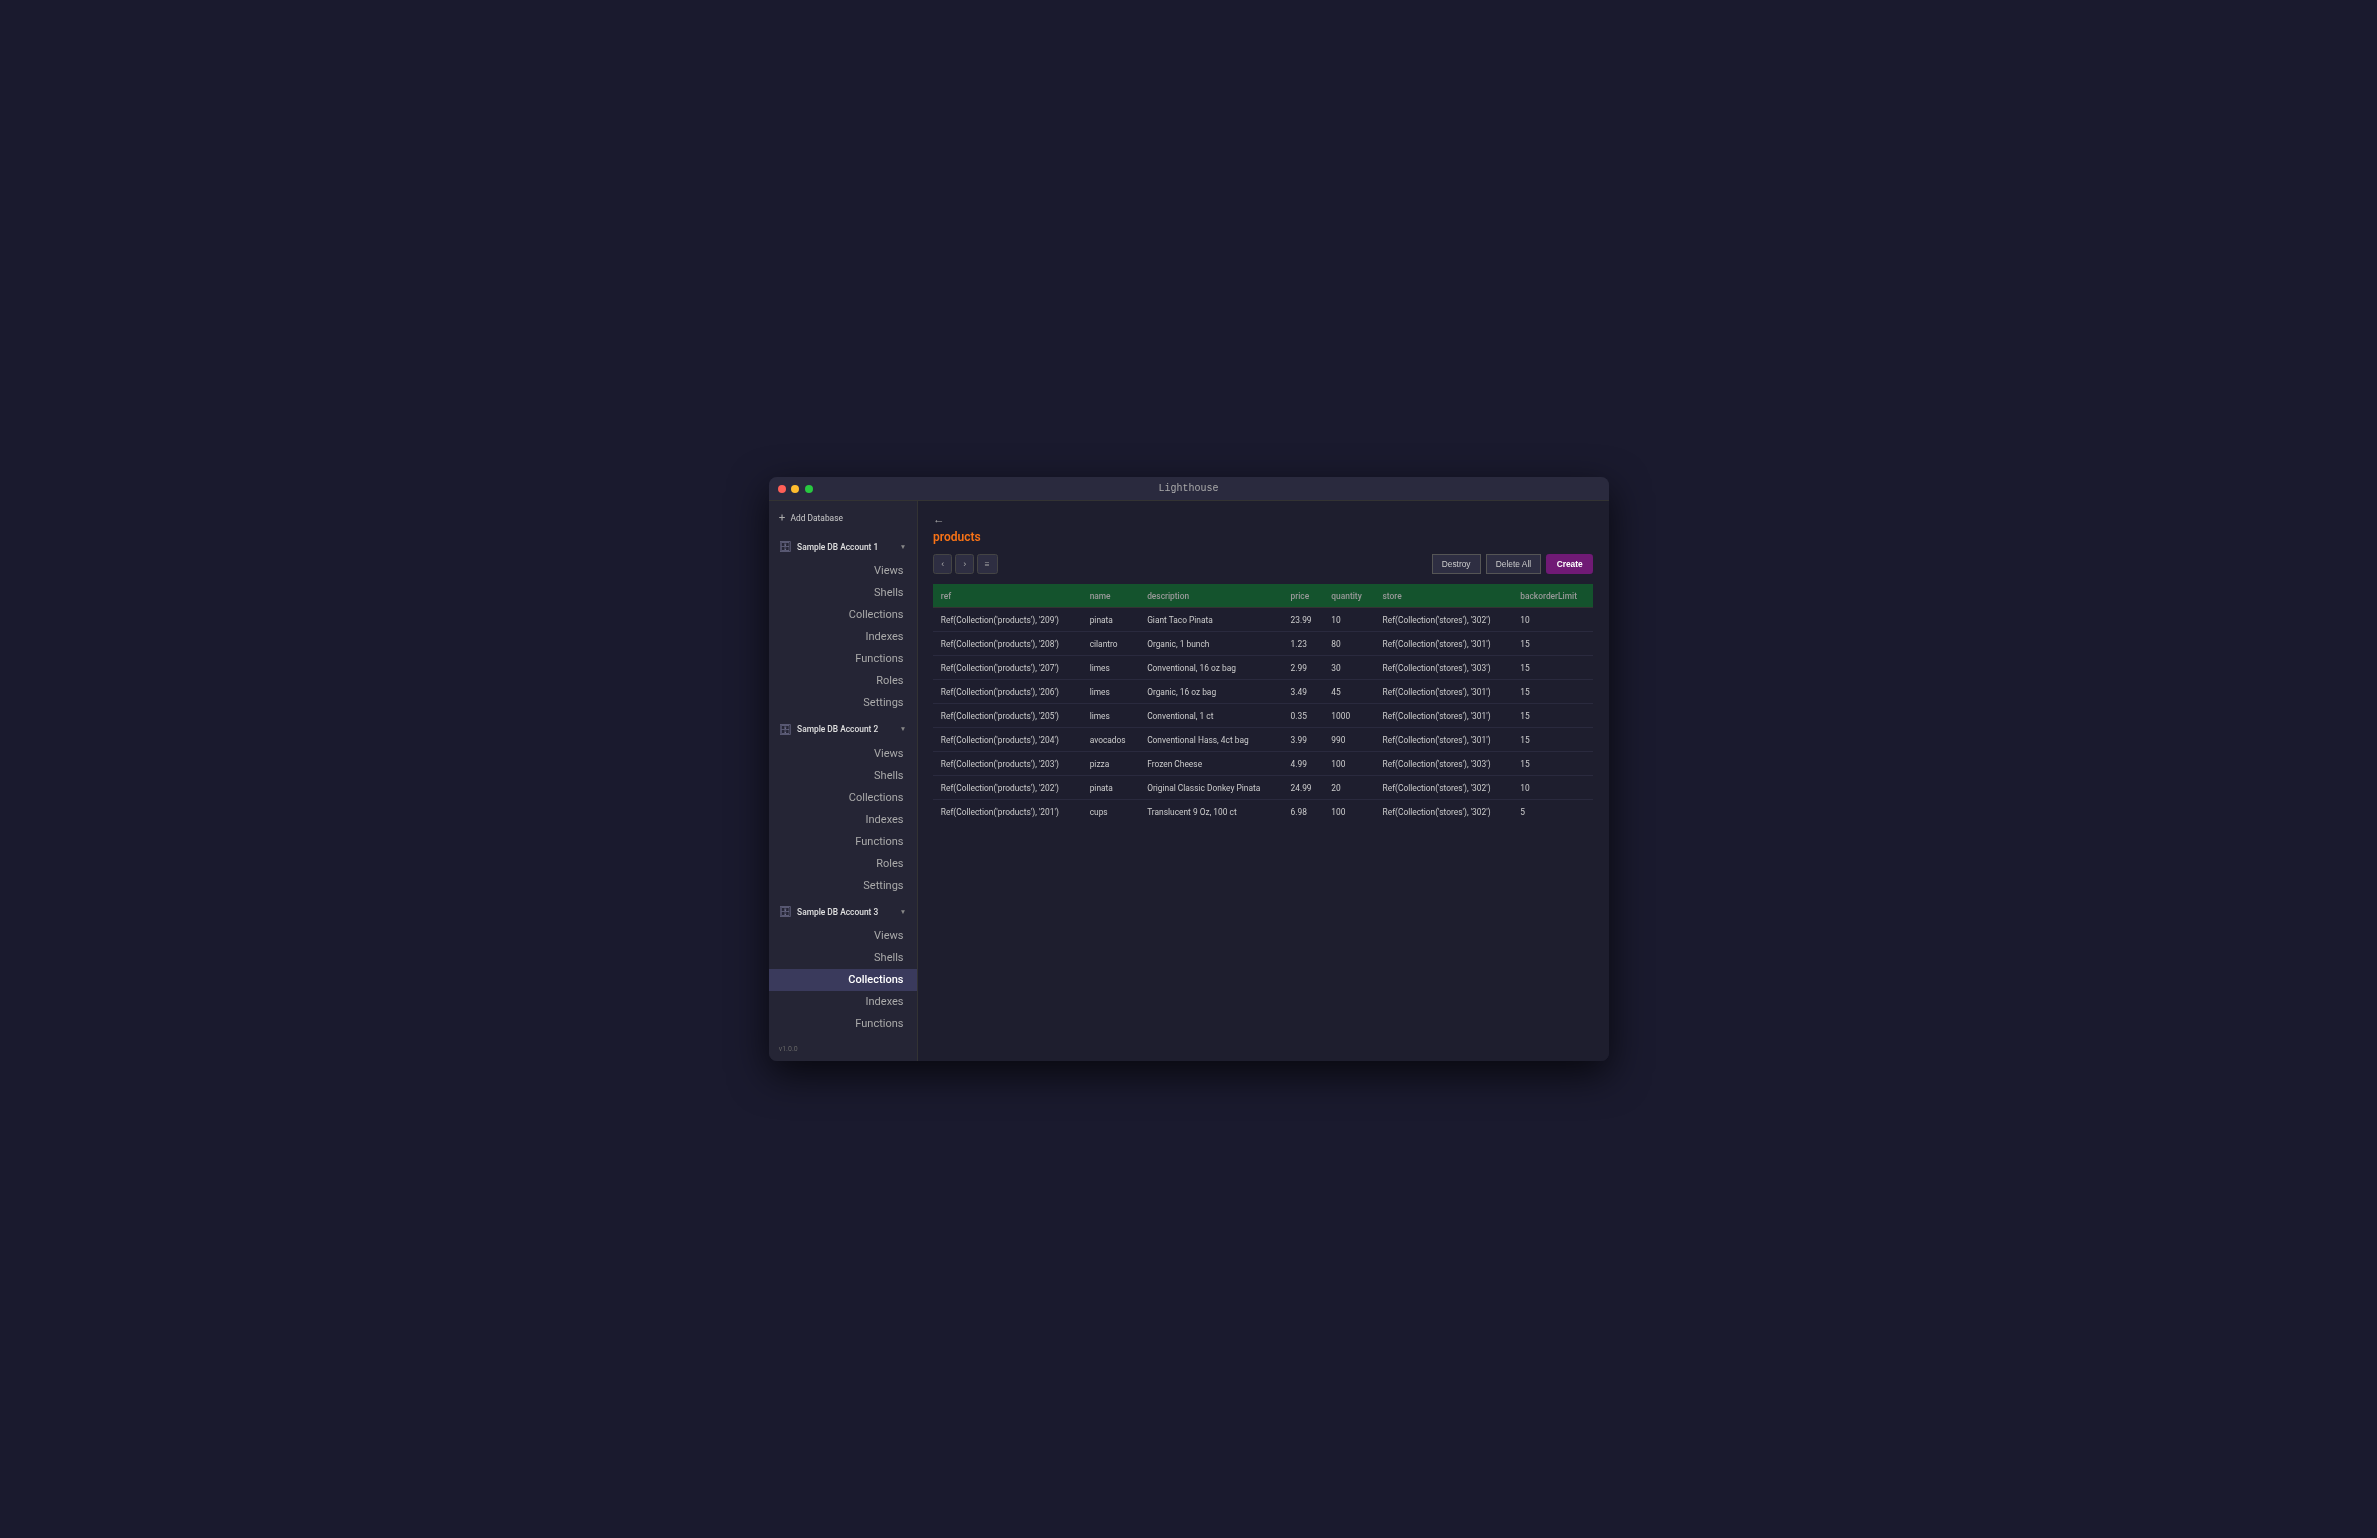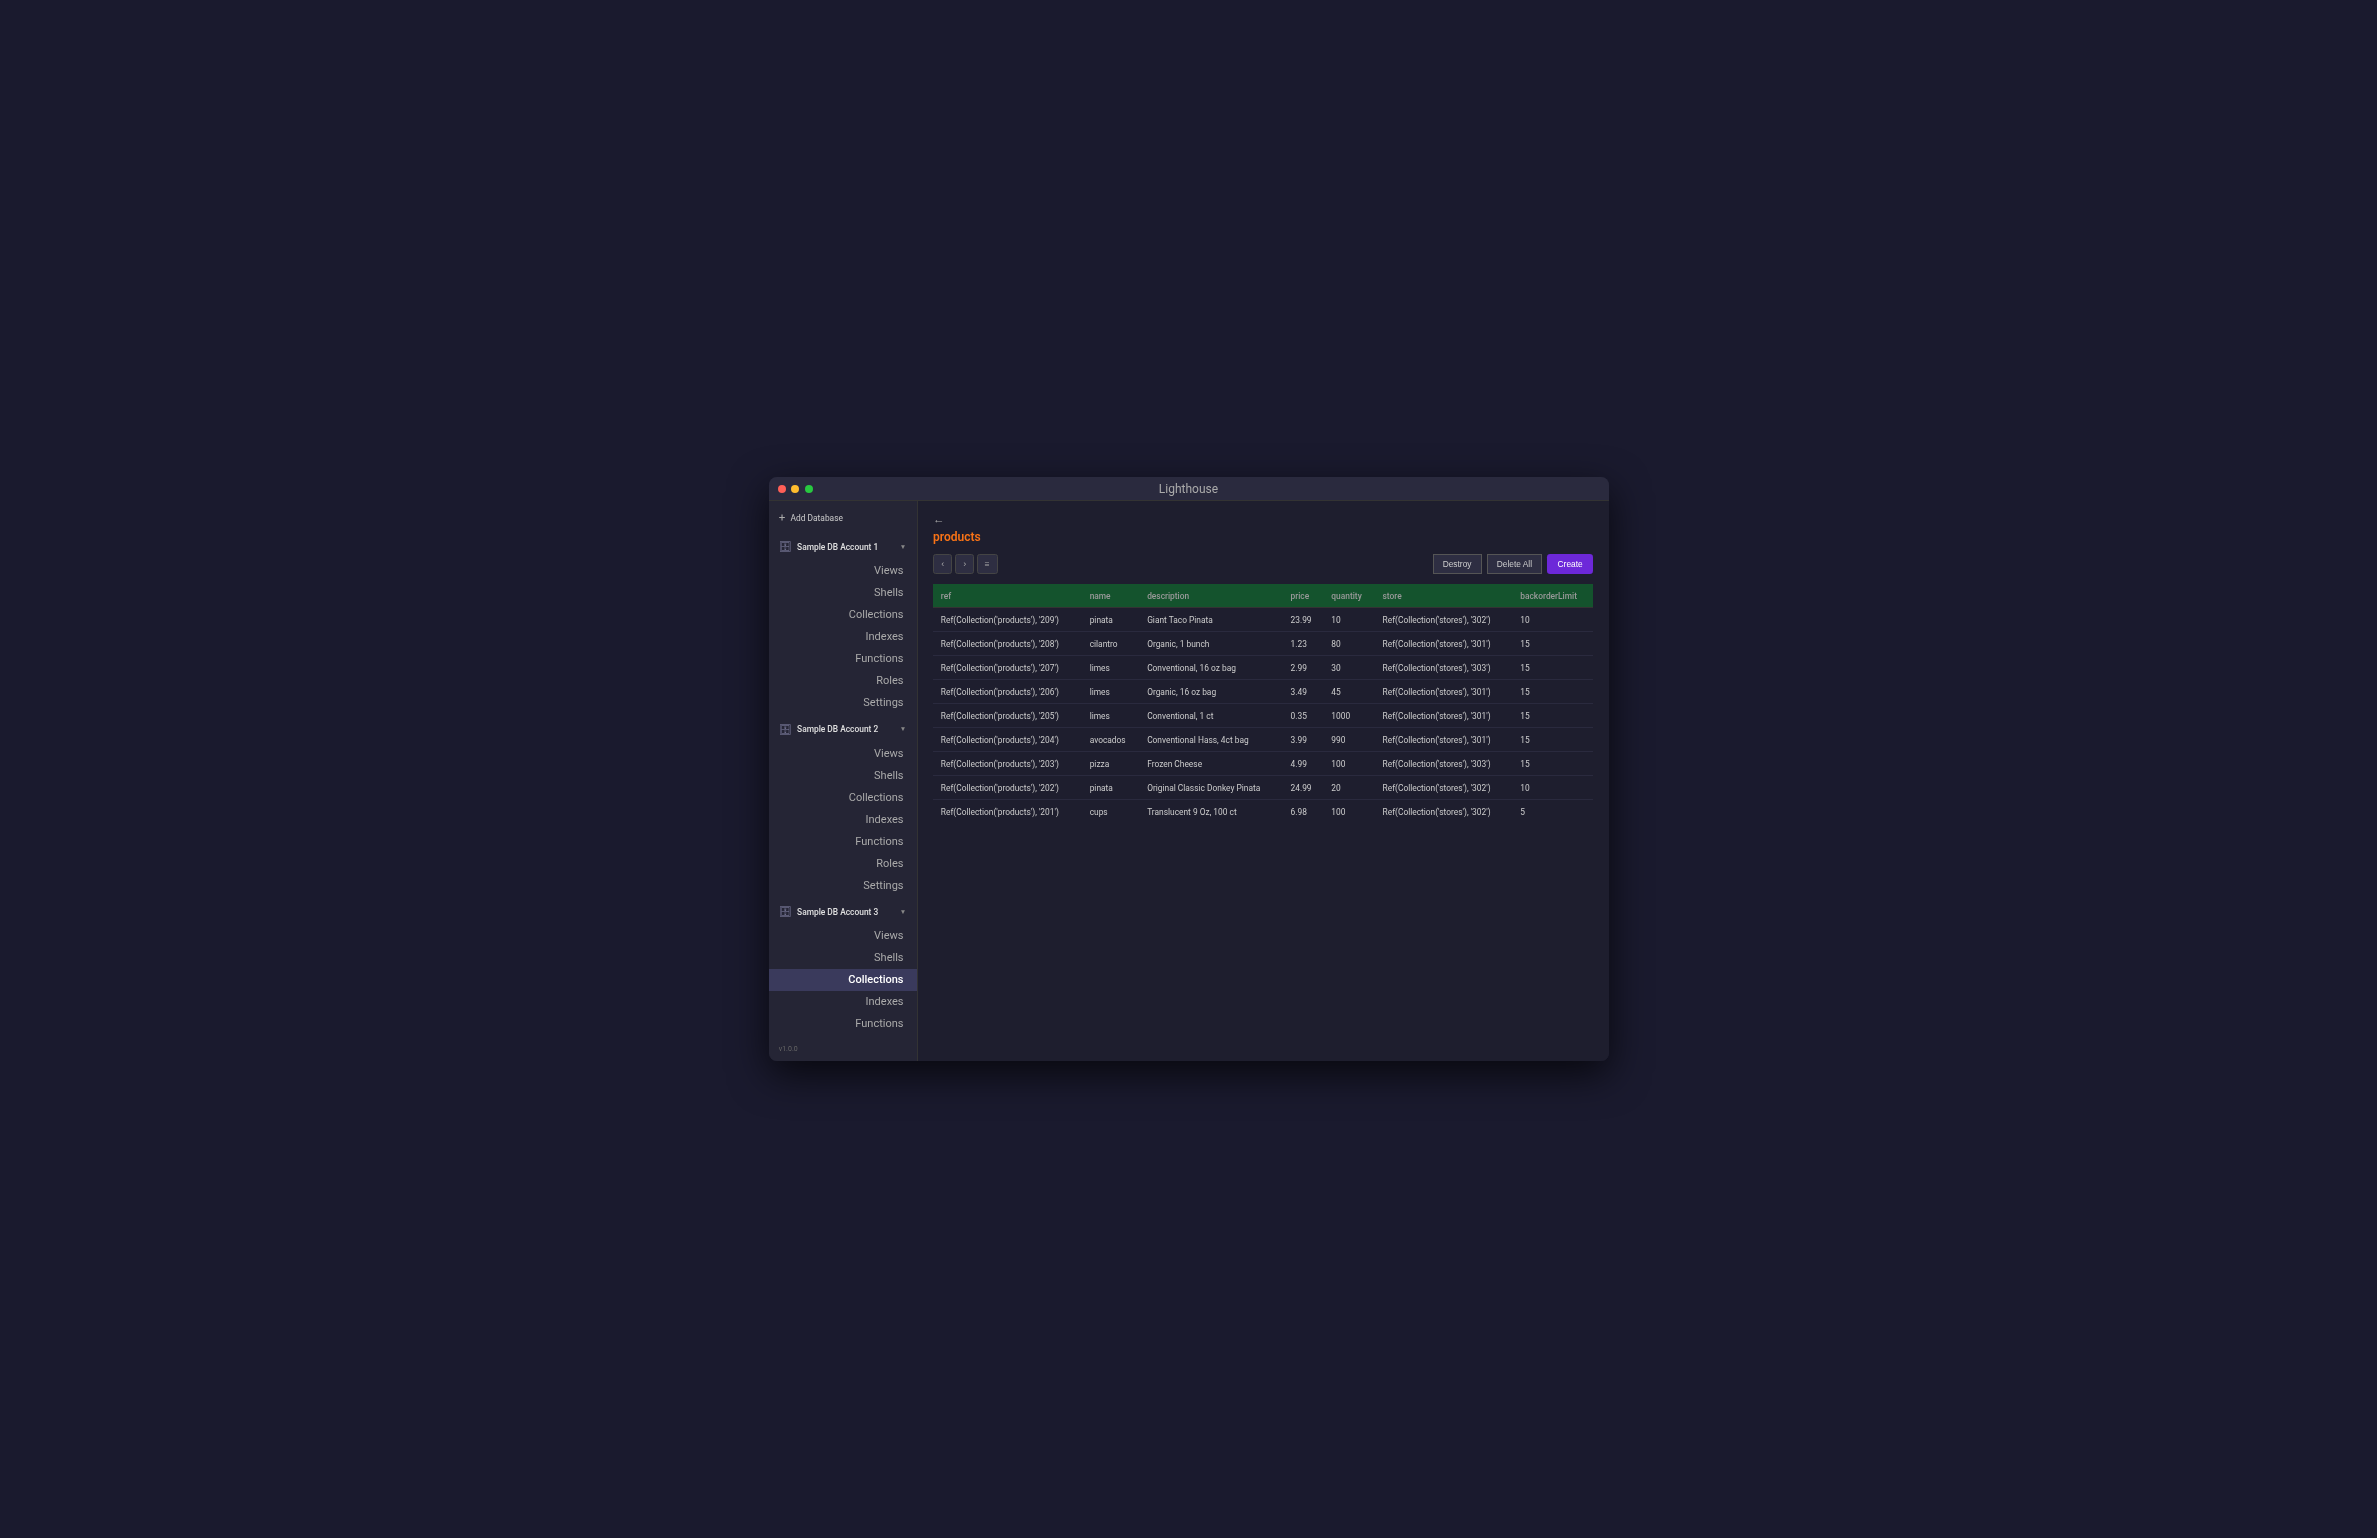--- a/index.html
+++ b/index.html
@@ -38,22 +38,23 @@
       width: 8.4px;
       height: 8.4px;
       border-radius: 50%;
       border: none;
       cursor: pointer;
     }
     .tb-close { background: #ff5f57; }
     .tb-min { background: #febc2e; }
     .tb-max { background: #28c840; }
     .titlebar-title {
-      font-size: 12px;
-      color: #aaa;
+      font-size: 10px;
+      color: #aaa;
+      font-family: Liberation Mono, monospace;
     }
     .app-body {
       display: flex;
       height: calc(100% - 24.5px);
     }
     .sidebar {
       width: 149px;
       background: #252535;
       min-height: 530px;
       display: flex;
@@ -196,23 +197,23 @@
       border: 0.6px solid #555;
       background: #2e2e42;
       color: #ccc;
     }
     .create-btn {
       padding: 3.9px 10.3px;
       border-radius: 3.2px;
       font-size: 8.4px;
       cursor: pointer;
       border: none;
-      background: #6d28d9;
+      background: #701a75;
       color: #fff;
-      font-weight: 400;
+      font-weight: 700;
     }
     .table-container {
       padding: 0 15.5px;
       overflow-x: auto;
     }
     .data-table {
       width: 100%;
       border-collapse: collapse;
       font-size: 8.4px;
     }

